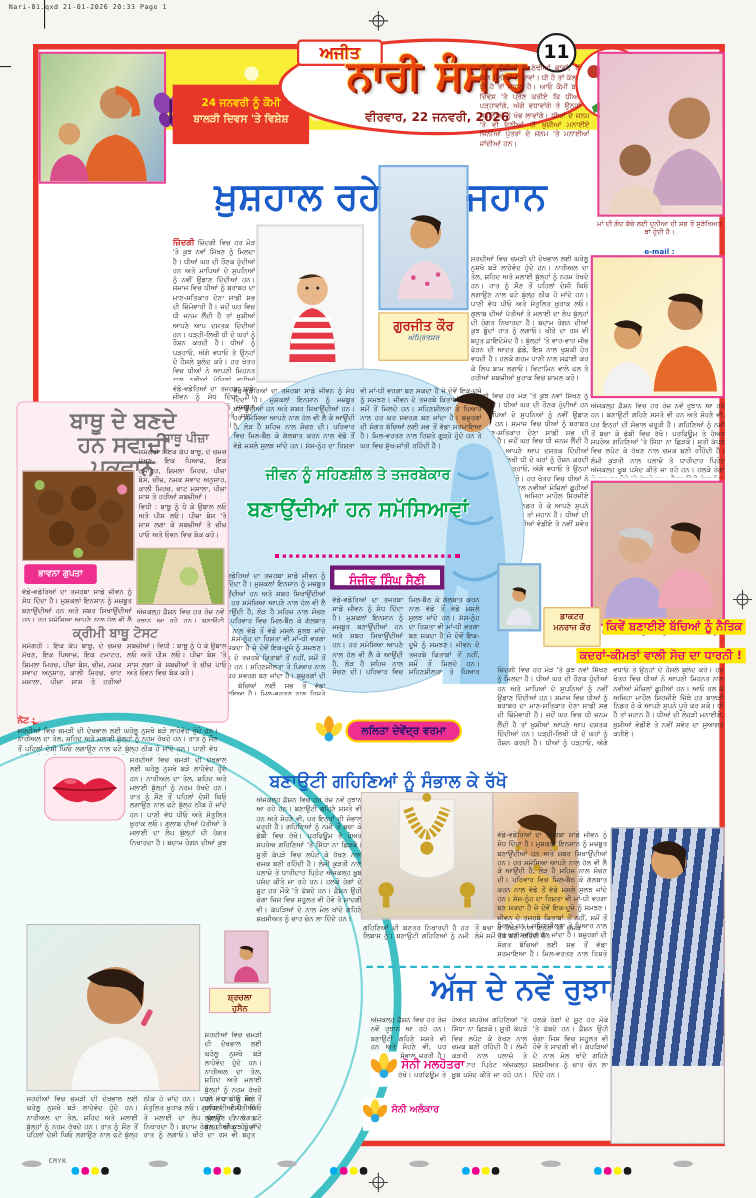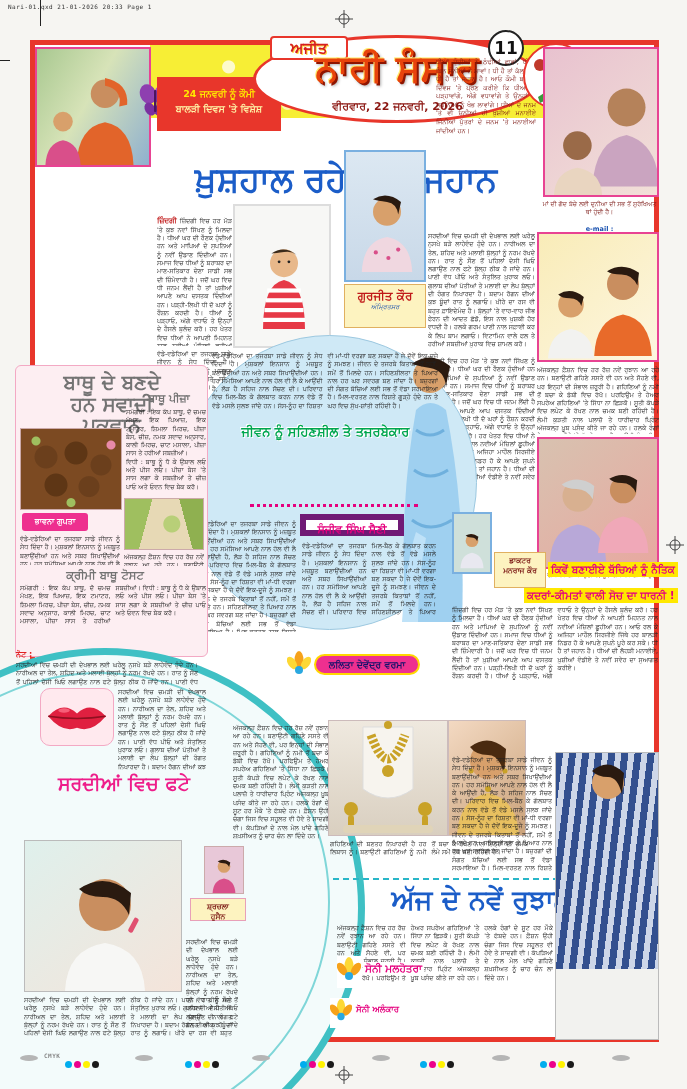--- a/index.html
+++ b/index.html
@@ -206,23 +206,24 @@
     <svg width="80" height="272" viewBox="0 0 80 272">
         <circle cx="38" cy="26" r="17" fill="#d8a06b"></circle>
         <path d="M20 14 q18-14 38 2 l-4 20 q-2-16-16-18 q-12-2-18-4z" fill="#2a1a10"></path>
         <path d="M14 272 Q6 160 24 60 Q38 46 54 60 Q74 160 70 272 Z" fill="#9fd0f0"></path>
         <path d="M24 80 q14 10 28 0 M22 120 q16 12 34 0 M20 170 q18 14 40 0" stroke="#6fb0dd" stroke-width="3" fill="none"></path>
         <path d="M10 272 q4-60 14-90 l10 6 q-8 40-8 84z" fill="#bfe2f8"></path>
       </svg>
   </div>
   <div class="abs t c2" style="left:212px;top:352px;width:226px;height:64px;">ਵੱਡੇ-ਵਡੇਰਿਆਂ ਦਾ ਤਜਰਬਾ ਸਾਡੇ ਜੀਵਨ ਨੂੰ ਸੇਧ ਦਿੰਦਾ ਹੈ। ਮੁਸ਼ਕਲਾਂ ਇਨਸਾਨ ਨੂੰ ਮਜ਼ਬੂਤ ਬਣਾਉਂਦੀਆਂ ਹਨ ਅਤੇ ਸਬਰ ਸਿਖਾਉਂਦੀਆਂ ਹਨ। ਹਰ ਸਮੱਸਿਆ ਆਪਣੇ ਨਾਲ ਹੱਲ ਵੀ ਲੈ ਕੇ ਆਉਂਦੀ ਹੈ, ਲੋੜ ਹੈ ਸਹਿਜ ਨਾਲ ਸੋਚਣ ਦੀ। ਪਰਿਵਾਰ ਵਿਚ ਮਿਲ-ਬੈਠ ਕੇ ਗੱਲਬਾਤ ਕਰਨ ਨਾਲ ਵੱਡੇ ਤੋਂ ਵੱਡੇ ਮਸਲੇ ਸੁਲਝ ਜਾਂਦੇ ਹਨ। ਸੱਸ-ਨੂੰਹ ਦਾ ਰਿਸ਼ਤਾ ਵੀ ਮਾਂ-ਧੀ ਵਰਗਾ ਬਣ ਸਕਦਾ ਹੈ ਜੇ ਦੋਵੇਂ ਇਕ-ਦੂਜੇ ਨੂੰ ਸਮਝਣ। ਜੀਵਨ ਦੇ ਤਜਰਬੇ ਕਿਤਾਬਾਂ ਤੋਂ ਨਹੀਂ, ਸਮੇਂ ਤੋਂ ਮਿਲਦੇ ਹਨ। ਸਹਿਣਸ਼ੀਲਤਾ ਤੇ ਪਿਆਰ ਨਾਲ ਹਰ ਘਰ ਸਵਰਗ ਬਣ ਜਾਂਦਾ ਹੈ। ਬਜ਼ੁਰਗਾਂ ਦੀ ਸੰਗਤ ਬੱਚਿਆਂ ਲਈ ਸਭ ਤੋਂ ਵੱਡਾ ਸਰਮਾਇਆ ਹੈ। ਮਿਲ-ਵਰਤਣ ਨਾਲ ਰਿਸ਼ਤੇ ਗੂੜ੍ਹੇ ਹੁੰਦੇ ਹਨ ਤੇ ਘਰ ਵਿਚ ਸੁੱਖ-ਸ਼ਾਂਤੀ ਰਹਿੰਦੀ ਹੈ।</div>
   <div class="abs greenhead" style="left:198px;top:424px;width:255px;font-size:13px;">ਜੀਵਨ ਨੂੰ ਸਹਿਣਸ਼ੀਲ ਤੇ ਤਜਰਬੇਕਾਰ</div>
+  <div class="abs greenhead" style="left:208px;top:452px;width:235px;font-size:19px;">ਬਣਾਉਂਦੀਆਂ ਹਨ ਸਮੱਸਿਆਵਾਂ</div>
   <div class="abs dotted-mag" style="left:250px;top:504px;width:168px;height:0;"></div>
   <div class="abs t" style="left:196px;top:520px;width:100px;height:112px;">ਵੱਡੇ-ਵਡੇਰਿਆਂ ਦਾ ਤਜਰਬਾ ਸਾਡੇ ਜੀਵਨ ਨੂੰ ਸੇਧ ਦਿੰਦਾ ਹੈ। ਮੁਸ਼ਕਲਾਂ ਇਨਸਾਨ ਨੂੰ ਮਜ਼ਬੂਤ ਬਣਾਉਂਦੀਆਂ ਹਨ ਅਤੇ ਸਬਰ ਸਿਖਾਉਂਦੀਆਂ ਹਨ। ਹਰ ਸਮੱਸਿਆ ਆਪਣੇ ਨਾਲ ਹੱਲ ਵੀ ਲੈ ਕੇ ਆਉਂਦੀ ਹੈ, ਲੋੜ ਹੈ ਸਹਿਜ ਨਾਲ ਸੋਚਣ ਦੀ। ਪਰਿਵਾਰ ਵਿਚ ਮਿਲ-ਬੈਠ ਕੇ ਗੱਲਬਾਤ ਕਰਨ ਨਾਲ ਵੱਡੇ ਤੋਂ ਵੱਡੇ ਮਸਲੇ ਸੁਲਝ ਜਾਂਦੇ ਹਨ। ਸੱਸ-ਨੂੰਹ ਦਾ ਰਿਸ਼ਤਾ ਵੀ ਮਾਂ-ਧੀ ਵਰਗਾ ਬਣ ਸਕਦਾ ਹੈ ਜੇ ਦੋਵੇਂ ਇਕ-ਦੂਜੇ ਨੂੰ ਸਮਝਣ। ਜੀਵਨ ਦੇ ਤਜਰਬੇ ਕਿਤਾਬਾਂ ਤੋਂ ਨਹੀਂ, ਸਮੇਂ ਤੋਂ ਮਿਲਦੇ ਹਨ। ਸਹਿਣਸ਼ੀਲਤਾ ਤੇ ਪਿਆਰ ਨਾਲ ਹਰ ਘਰ ਸਵਰਗ ਬਣ ਜਾਂਦਾ ਹੈ। ਬਜ਼ੁਰਗਾਂ ਦੀ ਸੰਗਤ ਬੱਚਿਆਂ ਲਈ ਸਭ ਤੋਂ ਵੱਡਾ ਸਰਮਾਇਆ ਹੈ। ਮਿਲ-ਵਰਤਣ ਨਾਲ ਰਿਸ਼ਤੇ ਗੂੜ੍ਹੇ ਹੁੰਦੇ ਹਨ ਤੇ ਘਰ ਵਿਚ ਸੁੱਖ-ਸ਼ਾਂਤੀ ਰਹਿੰਦੀ ਹੈ।</div>
-  <div class="abs" style="left:300px;top:514px;width:104px;height:22px;border:6px solid #701a75;background:#fff;color:#e5007e;font-weight:bold;font-size:11px;text-align:center;line-height:19px;">ਸੰਜੀਵ ਸਿੰਘ ਸੈਣੀ</div>
+  <div class="abs" style="left:300px;top:514px;width:104px;height:22px;border:4px solid #701a75;background:#fff;color:#e5007e;font-weight:bold;font-size:11px;text-align:center;line-height:19px;">ਸੰਜੀਵ ਸਿੰਘ ਸੈਣੀ</div>
   <div class="abs t c2" style="left:302px;top:542px;width:134px;height:76px;">ਵੱਡੇ-ਵਡੇਰਿਆਂ ਦਾ ਤਜਰਬਾ ਸਾਡੇ ਜੀਵਨ ਨੂੰ ਸੇਧ ਦਿੰਦਾ ਹੈ। ਮੁਸ਼ਕਲਾਂ ਇਨਸਾਨ ਨੂੰ ਮਜ਼ਬੂਤ ਬਣਾਉਂਦੀਆਂ ਹਨ ਅਤੇ ਸਬਰ ਸਿਖਾਉਂਦੀਆਂ ਹਨ। ਹਰ ਸਮੱਸਿਆ ਆਪਣੇ ਨਾਲ ਹੱਲ ਵੀ ਲੈ ਕੇ ਆਉਂਦੀ ਹੈ, ਲੋੜ ਹੈ ਸਹਿਜ ਨਾਲ ਸੋਚਣ ਦੀ। ਪਰਿਵਾਰ ਵਿਚ ਮਿਲ-ਬੈਠ ਕੇ ਗੱਲਬਾਤ ਕਰਨ ਨਾਲ ਵੱਡੇ ਤੋਂ ਵੱਡੇ ਮਸਲੇ ਸੁਲਝ ਜਾਂਦੇ ਹਨ। ਸੱਸ-ਨੂੰਹ ਦਾ ਰਿਸ਼ਤਾ ਵੀ ਮਾਂ-ਧੀ ਵਰਗਾ ਬਣ ਸਕਦਾ ਹੈ ਜੇ ਦੋਵੇਂ ਇਕ-ਦੂਜੇ ਨੂੰ ਸਮਝਣ। ਜੀਵਨ ਦੇ ਤਜਰਬੇ ਕਿਤਾਬਾਂ ਤੋਂ ਨਹੀਂ, ਸਮੇਂ ਤੋਂ ਮਿਲਦੇ ਹਨ। ਸਹਿਣਸ਼ੀਲਤਾ ਤੇ ਪਿਆਰ ਨਾਲ ਹਰ ਘਰ ਸਵਰਗ ਬਣ ਜਾਂਦਾ ਹੈ। ਬਜ਼ੁਰਗਾਂ ਦੀ ਸੰਗਤ ਬੱਚਿਆਂ ਲਈ ਸਭ ਤੋਂ ਵੱਡਾ ਸਰਮਾਇਆ ਹੈ। ਮਿਲ-ਵਰਤਣ ਨਾਲ ਰਿਸ਼ਤੇ ਗੂੜ੍ਹੇ ਹੁੰਦੇ ਹਨ ਤੇ ਘਰ ਵਿਚ ਸੁੱਖ-ਸ਼ਾਂਤੀ ਰਹਿੰਦੀ ਹੈ।</div>
 
   <div class="abs photo" style="left:537px;top:437px;width:122px;height:132px;background:linear-gradient(140deg,#d8c2b0,#e8a8a0);">
     <svg class="sil" style="left:2px;width:74px;height:100px;" viewBox="0 0 100 120">
         <circle cx="50" cy="32" r="21" fill="#d8b090"></circle>
         <path d="M28 16 q22-14 44 2 l-2 18 q-8-14-22-14 q-14 0-20-6z" fill="#cfcfcf"></path>
         <path d="M12 120 Q14 76 50 70 Q86 76 88 120 Z" fill="#b8a8d8"></path>
       </svg>
     <svg class="sil" style="left:52px;width:70px;height:112px;" viewBox="0 0 100 120">
         <circle cx="46" cy="30" r="19" fill="#c98e5f"></circle>
@@ -279,21 +280,20 @@
 
   <div class="abs" style="left:40px;top:688px;width:74px;height:58px;background:#ffe9ee;border:1px solid #f3a9c4;border-radius:10px;">
     <svg width="72" height="56" viewBox="0 0 100 70">
         <path d="M10 34 Q30 12 50 30 Q70 12 90 34 Q70 58 50 50 Q30 58 10 34 Z" fill="#e02040"></path>
         <path d="M10 34 Q50 40 90 34" stroke="#8f1020" stroke-width="2" fill="none"></path>
         <ellipse cx="32" cy="26" rx="8" ry="3" fill="#ff7a90" opacity=".7"></ellipse>
       </svg>
   </div>
   <div class="abs t" style="left:118px;top:688px;width:88px;height:82px;">ਸਰਦੀਆਂ ਵਿਚ ਚਮੜੀ ਦੀ ਦੇਖਭਾਲ ਲਈ ਘਰੇਲੂ ਨੁਸਖੇ ਬੜੇ ਲਾਹੇਵੰਦ ਹੁੰਦੇ ਹਨ। ਨਾਰੀਅਲ ਦਾ ਤੇਲ, ਸ਼ਹਿਦ ਅਤੇ ਮਲਾਈ ਬੁੱਲ੍ਹਾਂ ਨੂੰ ਨਰਮ ਰੱਖਦੇ ਹਨ। ਰਾਤ ਨੂੰ ਸੌਣ ਤੋਂ ਪਹਿਲਾਂ ਦੇਸੀ ਘਿਓ ਲਗਾਉਣ ਨਾਲ ਫਟੇ ਬੁੱਲ੍ਹ ਠੀਕ ਹੋ ਜਾਂਦੇ ਹਨ। ਪਾਣੀ ਵੱਧ ਪੀਓ ਅਤੇ ਸੰਤੁਲਿਤ ਖ਼ੁਰਾਕ ਲਓ। ਗੁਲਾਬ ਦੀਆਂ ਪੱਤੀਆਂ ਤੇ ਮਲਾਈ ਦਾ ਲੇਪ ਬੁੱਲ੍ਹਾਂ ਦੀ ਰੰਗਤ ਨਿਖਾਰਦਾ ਹੈ। ਬਦਾਮ ਰੋਗਨ ਦੀਆਂ ਕੁਝ ਬੂੰਦਾਂ ਰਾਤ ਨੂੰ ਲਗਾਓ। ਖੀਰੇ ਦਾ ਰਸ ਵੀ ਬਹੁਤ ਫ਼ਾਇਦੇਮੰਦ ਹੈ। ਬੁੱਲ੍ਹਾਂ 'ਤੇ ਵਾਰ-ਵਾਰ ਜੀਭ ਫੇਰਨ ਦੀ ਆਦਤ ਛੱਡੋ, ਇਸ ਨਾਲ ਖੁਸ਼ਕੀ ਹੋਰ ਵਧਦੀ ਹੈ। ਹਲਕੇ ਗਰਮ ਪਾਣੀ ਨਾਲ ਸਫ਼ਾਈ ਕਰ ਕੇ ਲਿਪ ਬਾਮ ਲਗਾਓ। ਵਿਟਾਮਿਨ ਵਾਲੇ ਫਲ ਤੇ ਹਰੀਆਂ ਸਬਜ਼ੀਆਂ ਖ਼ੁਰਾਕ ਵਿਚ ਸ਼ਾਮਲ ਕਰੋ।</div>
 
-  <div class="abs pinkhead" style="left:18px;top:772px;width:212px;font-size:19px;">ਸਰਦੀਆਂ ਵਿਚ ਫਟੇ</div>
 
   <div class="abs" style="left:24px;top:840px;width:158px;height:152px;border:1px solid #bbb;background:linear-gradient(140deg,#dff0ec,#f4e4da);overflow:hidden;">
     <svg style="position:absolute;bottom:0;left:20px;" width="120" height="130" viewBox="0 0 120 130">
         <circle cx="60" cy="44" r="26" fill="#c98e5f"></circle>
         <path d="M34 28 q26-18 52 4 l-2 22 q-8-18-26-18 q-16 0-24-8z" fill="#2a1a10"></path>
         <path d="M20 130 Q22 88 60 82 Q98 88 100 130 Z" fill="#f7f7f5"></path>
         <rect x="86" y="56" width="5" height="16" rx="2" fill="#e05070" transform="rotate(28 88 64)"></rect>
       </svg>
   </div>
   <div class="abs t" style="left:186px;top:938px;width:52px;height:90px;">ਸਰਦੀਆਂ ਵਿਚ ਚਮੜੀ ਦੀ ਦੇਖਭਾਲ ਲਈ ਘਰੇਲੂ ਨੁਸਖੇ ਬੜੇ ਲਾਹੇਵੰਦ ਹੁੰਦੇ ਹਨ। ਨਾਰੀਅਲ ਦਾ ਤੇਲ, ਸ਼ਹਿਦ ਅਤੇ ਮਲਾਈ ਬੁੱਲ੍ਹਾਂ ਨੂੰ ਨਰਮ ਰੱਖਦੇ ਹਨ। ਰਾਤ ਨੂੰ ਸੌਣ ਤੋਂ ਪਹਿਲਾਂ ਦੇਸੀ ਘਿਓ ਲਗਾਉਣ ਨਾਲ ਫਟੇ ਬੁੱਲ੍ਹ ਠੀਕ ਹੋ ਜਾਂਦੇ ਹਨ। ਪਾਣੀ ਵੱਧ ਪੀਓ ਅਤੇ ਸੰਤੁਲਿਤ ਖ਼ੁਰਾਕ ਲਓ। ਗੁਲਾਬ ਦੀਆਂ ਪੱਤੀਆਂ ਤੇ ਮਲਾਈ ਦਾ ਲੇਪ ਬੁੱਲ੍ਹਾਂ ਦੀ ਰੰਗਤ ਨਿਖਾਰਦਾ ਹੈ। ਬਦਾਮ ਰੋਗਨ ਦੀਆਂ ਕੁਝ ਬੂੰਦਾਂ ਰਾਤ ਨੂੰ ਲਗਾਓ। ਖੀਰੇ ਦਾ ਰਸ ਵੀ ਬਹੁਤ ਫ਼ਾਇਦੇਮੰਦ ਹੈ। ਬੁੱਲ੍ਹਾਂ 'ਤੇ ਵਾਰ-ਵਾਰ ਜੀਭ ਫੇਰਨ ਦੀ ਆਦਤ ਛੱਡੋ, ਇਸ ਨਾਲ ਖੁਸ਼ਕੀ ਹੋਰ ਵਧਦੀ ਹੈ। ਹਲਕੇ ਗਰਮ ਪਾਣੀ ਨਾਲ ਸਫ਼ਾਈ ਕਰ ਕੇ ਲਿਪ ਬਾਮ ਲਗਾਓ। ਵਿਟਾਮਿਨ ਵਾਲੇ ਫਲ ਤੇ ਹਰੀਆਂ ਸਬਜ਼ੀਆਂ ਖ਼ੁਰਾਕ ਵਿਚ ਸ਼ਾਮਲ ਕਰੋ।</div>
@@ -313,20 +313,21 @@
   <div class="abs" style="left:287px;top:650px;">
     <svg width="24" height="28" viewBox="0 0 24 28">
         <ellipse cx="12" cy="10" rx="4.5" ry="9" fill="#f6a21a"></ellipse>
         <ellipse cx="5" cy="13" rx="4" ry="7" fill="#fdd835" transform="rotate(-35 5 13)"></ellipse>
         <ellipse cx="19" cy="13" rx="4" ry="7" fill="#fdd835" transform="rotate(35 19 13)"></ellipse>
         <circle cx="12" cy="20" r="4" fill="#2aa8e0"></circle>
       </svg>
   </div>
   <div class="abs" style="left:314px;top:654px;width:106px;height:21px;background:#ee2f8f;border:2px solid #ffd700;border-radius:11px;color:#13136b;font-weight:bold;font-size:9.5px;text-align:center;line-height:17px;">ਲਲਿਤਾ ਦੇਵੇਂਦ੍ਰ ਵਰਮਾ</div>
 
+  <div class="abs bluehead" style="left:233px;top:700px;width:240px;font-size:16px;">ਬਣਾਉਟੀ ਗਹਿਣਿਆਂ ਨੂੰ ਸੰਭਾਲ ਕੇ ਰੱਖੋ</div>
   <div class="abs t" style="left:233px;top:724px;width:96px;height:316px;">ਅੱਜਕਲ੍ਹ ਫ਼ੈਸ਼ਨ ਵਿਚ ਹਰ ਰੋਜ਼ ਨਵੇਂ ਰੁਝਾਨ ਆ ਰਹੇ ਹਨ। ਬਣਾਉਟੀ ਗਹਿਣੇ ਸਸਤੇ ਵੀ ਹਨ ਅਤੇ ਸੋਹਣੇ ਵੀ, ਪਰ ਇਨ੍ਹਾਂ ਦੀ ਸੰਭਾਲ ਜ਼ਰੂਰੀ ਹੈ। ਗਹਿਣਿਆਂ ਨੂੰ ਨਮੀ ਤੋਂ ਬਚਾ ਕੇ ਡੱਬੀ ਵਿਚ ਰੱਖੋ। ਪਰਫਿਊਮ ਤੇ ਹੇਅਰ ਸਪਰੇਅ ਗਹਿਣਿਆਂ 'ਤੇ ਸਿੱਧਾ ਨਾ ਛਿੜਕੋ। ਸੂਤੀ ਕੱਪੜੇ ਵਿਚ ਲਪੇਟ ਕੇ ਰੱਖਣ ਨਾਲ ਚਮਕ ਬਣੀ ਰਹਿੰਦੀ ਹੈ। ਲੰਮੀ ਕੁੜਤੀ ਨਾਲ ਪਲਾਜ਼ੋ ਤੇ ਧਾਰੀਦਾਰ ਪ੍ਰਿੰਟ ਅੱਜਕਲ੍ਹ ਖ਼ੂਬ ਪਸੰਦ ਕੀਤੇ ਜਾ ਰਹੇ ਹਨ। ਹਲਕੇ ਰੰਗਾਂ ਦੇ ਸੂਟ ਹਰ ਮੌਕੇ 'ਤੇ ਫੱਬਦੇ ਹਨ। ਫ਼ੈਸ਼ਨ ਉਹੀ ਚੰਗਾ ਜਿਸ ਵਿਚ ਸਹੂਲਤ ਵੀ ਹੋਵੇ ਤੇ ਸਾਦਗੀ ਵੀ। ਕੱਪੜਿਆਂ ਦੇ ਨਾਲ ਮੇਲ ਖਾਂਦੇ ਗਹਿਣੇ ਸ਼ਖ਼ਸੀਅਤ ਨੂੰ ਚਾਰ ਚੰਨ ਲਾ ਦਿੰਦੇ ਹਨ।</div>
 
   <div class="abs" style="left:328px;top:720px;width:120px;height:116px;border:1px solid #cbb;background:linear-gradient(180deg,#efe9df,#d9cfc0);">
     <svg width="118" height="114" viewBox="0 0 118 114">
         <path d="M34 6 h50 v62 q-25 18 -50 0 z" fill="#f7f4ee" stroke="#ddd"></path>
         <path d="M42 14 Q59 62 76 14" stroke="#c9a227" stroke-width="9" fill="none" stroke-dasharray="3 2"></path>
         <circle cx="59" cy="50" r="6" fill="#c9a227"></circle>
         <circle cx="59" cy="4" r="4" fill="#c9a227"></circle>
         <g fill="#c9a227">
           <circle cx="22" cy="88" r="7"></circle>

